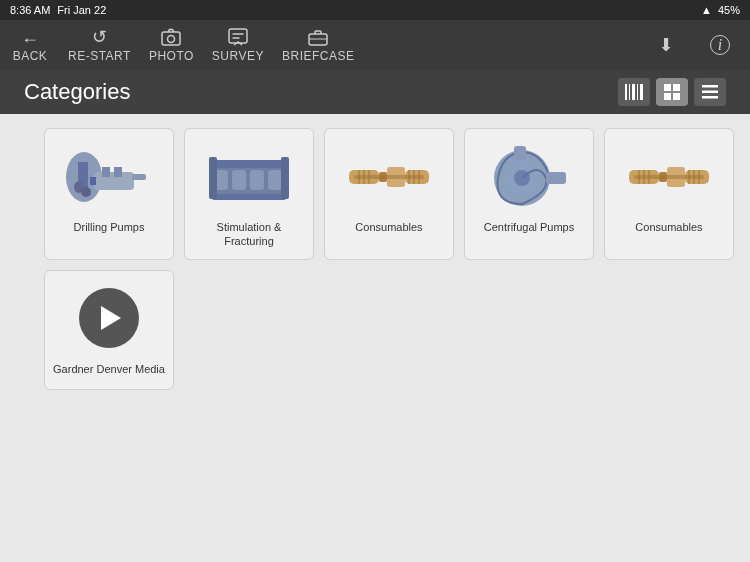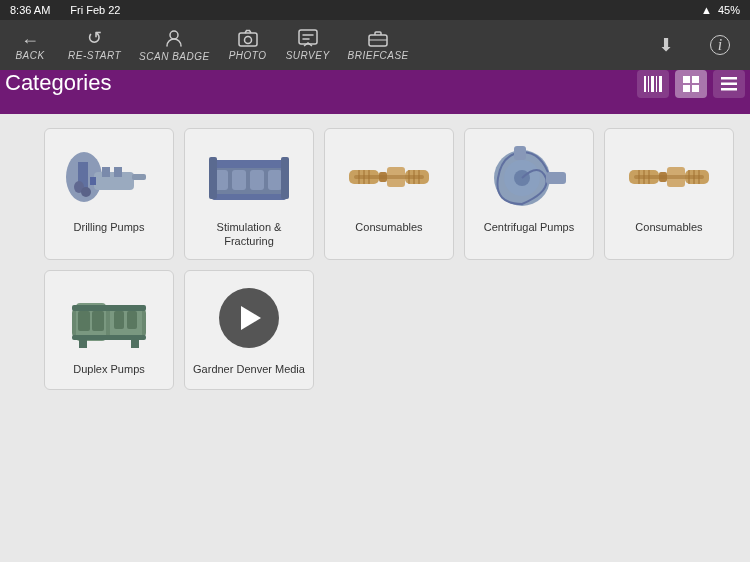--- a/index.html
+++ b/index.html
@@ -15,21 +15,21 @@
     .status-bar {
       background: #2a2a2a;
       height: 20px;
       display: flex;
       align-items: center;
       justify-content: space-between;
       padding: 0 10px;
       color: #fff;
       font-size: 11px;
     }
-    .status-left { display: flex; align-items: center; gap: 20px; }
+    .status-left { display: flex; align-items: center; gap: 7px; }
     .status-right { display: flex; align-items: center; gap: 6px; }
 
     
     .nav-bar {
       background: #3a3a3a;
       height: 50px;
       display: flex;
       align-items: center;
       justify-content: space-between;
       padding: 0 10px;
@@ -52,34 +52,33 @@
       font-size: 9px;
       gap: 3px;
       cursor: pointer;
       min-width: 40px;
     }
     .nav-icon {
       font-size: 18px;
       line-height: 1;
     }
     .nav-label {
-      font-size: 10px;
+      font-size: 12px;
       letter-spacing: 0.5px;
       text-transform: uppercase;
-      font-style: italic;
     }
 
     
     .header-bar {
-      background: #701a75;
+      background: #404040;
       height: 44px;
       display: flex;
-      align-items: flex-start;
+      align-items: center;
       justify-content: space-between;
-      padding: 0 5px;
+      padding: 0 24px;
     }
     .header-title {
       color: #fff;
       font-size: 22px;
       font-weight: 300;
     }
     .header-icons {
       display: flex;
       align-items: center;
       gap: 6px;
@@ -171,46 +170,37 @@
       width: 90px;
       height: 70px;
     }
   </style>
 </head>
 <body>
 
 <div class="status-bar">
   <div class="status-left">
     <span>8:36 AM</span>
-    <span>Fri Feb 22</span>
+    <span>Fri Jan 22</span>
   </div>
   <div class="status-right">
     <span>▲</span>
     <span>45%</span>
   </div>
 </div>
 
 <div class="nav-bar">
   <div class="nav-left">
     <div class="nav-item">
       <span class="nav-icon">←</span>
       <span class="nav-label">BACK</span>
     </div>
     <div class="nav-item">
       <span class="nav-icon">↺</span>
       <span class="nav-label">RE-START</span>
-    </div>
-    <div class="nav-item">
-      <span class="nav-icon" style="font-size:15px;">
-        <svg width="20" height="20" viewBox="0 0 20 20" fill="none">
-          <circle cx="10" cy="7" r="4" stroke="#ccc" stroke-width="1.5"></circle>
-          <path d="M3 18c0-4 3.1-7 7-7s7 3 7 7" stroke="#ccc" stroke-width="1.5" stroke-linecap="round"></path>
-        </svg>
-      </span>
-      <span class="nav-label">SCAN BADGE</span>
     </div>
     <div class="nav-item">
       <span class="nav-icon">
         <svg width="20" height="18" viewBox="0 0 20 18" fill="none">
           <rect x="1" y="4" width="18" height="13" rx="2" stroke="#ccc" stroke-width="1.5"></rect>
           <circle cx="10" cy="11" r="3.5" stroke="#ccc" stroke-width="1.5"></circle>
           <path d="M7 4l1.5-2.5h3L13 4" stroke="#ccc" stroke-width="1.5"></path>
         </svg>
       </span>
       <span class="nav-label">PHOTO</span>
@@ -371,40 +361,20 @@
           <line x1="20" y1="28" x2="20" y2="42" stroke="#a07030" stroke-width="1"></line>
           <line x1="25" y1="28" x2="25" y2="42" stroke="#a07030" stroke-width="1"></line>
           <line x1="65" y1="28" x2="65" y2="42" stroke="#a07030" stroke-width="1"></line>
           <line x1="70" y1="28" x2="70" y2="42" stroke="#a07030" stroke-width="1"></line>
           <line x1="75" y1="28" x2="75" y2="42" stroke="#a07030" stroke-width="1"></line>
         </svg>
       </div>
       <span class="card-label">Consumables</span>
     </div>
 
-    <div class="category-card">
-      <div class="card-image">
-        <svg class="pump-svg" viewBox="0 0 90 70">
-
-          <rect x="8" y="25" width="74" height="30" rx="5" fill="#6a8870"></rect>
-          <rect x="12" y="20" width="30" height="38" rx="4" fill="#7a9880"></rect>
-          <rect x="46" y="22" width="32" height="34" rx="4" fill="#7a9880"></rect>
-          <rect x="14" y="28" width="12" height="20" rx="2" fill="#5a7860"></rect>
-          <rect x="28" y="28" width="12" height="20" rx="2" fill="#5a7860"></rect>
-          <rect x="50" y="28" width="10" height="18" rx="2" fill="#5a7860"></rect>
-          <rect x="63" y="28" width="10" height="18" rx="2" fill="#5a7860"></rect>
-          <rect x="8" y="22" width="74" height="6" rx="2" fill="#507060"></rect>
-          <rect x="8" y="52" width="74" height="5" rx="2" fill="#507060"></rect>
-
-          <rect x="15" y="55" width="8" height="10" fill="#507060"></rect>
-          <rect x="67" y="55" width="8" height="10" fill="#507060"></rect>
-        </svg>
-      </div>
-      <span class="card-label">Duplex Pumps</span>
-    </div>
 
     <div class="category-card">
       <div class="card-image">
         <div class="play-circle">
           <div class="play-triangle"></div>
         </div>
       </div>
       <span class="card-label">Gardner Denver Media</span>
     </div>
 

